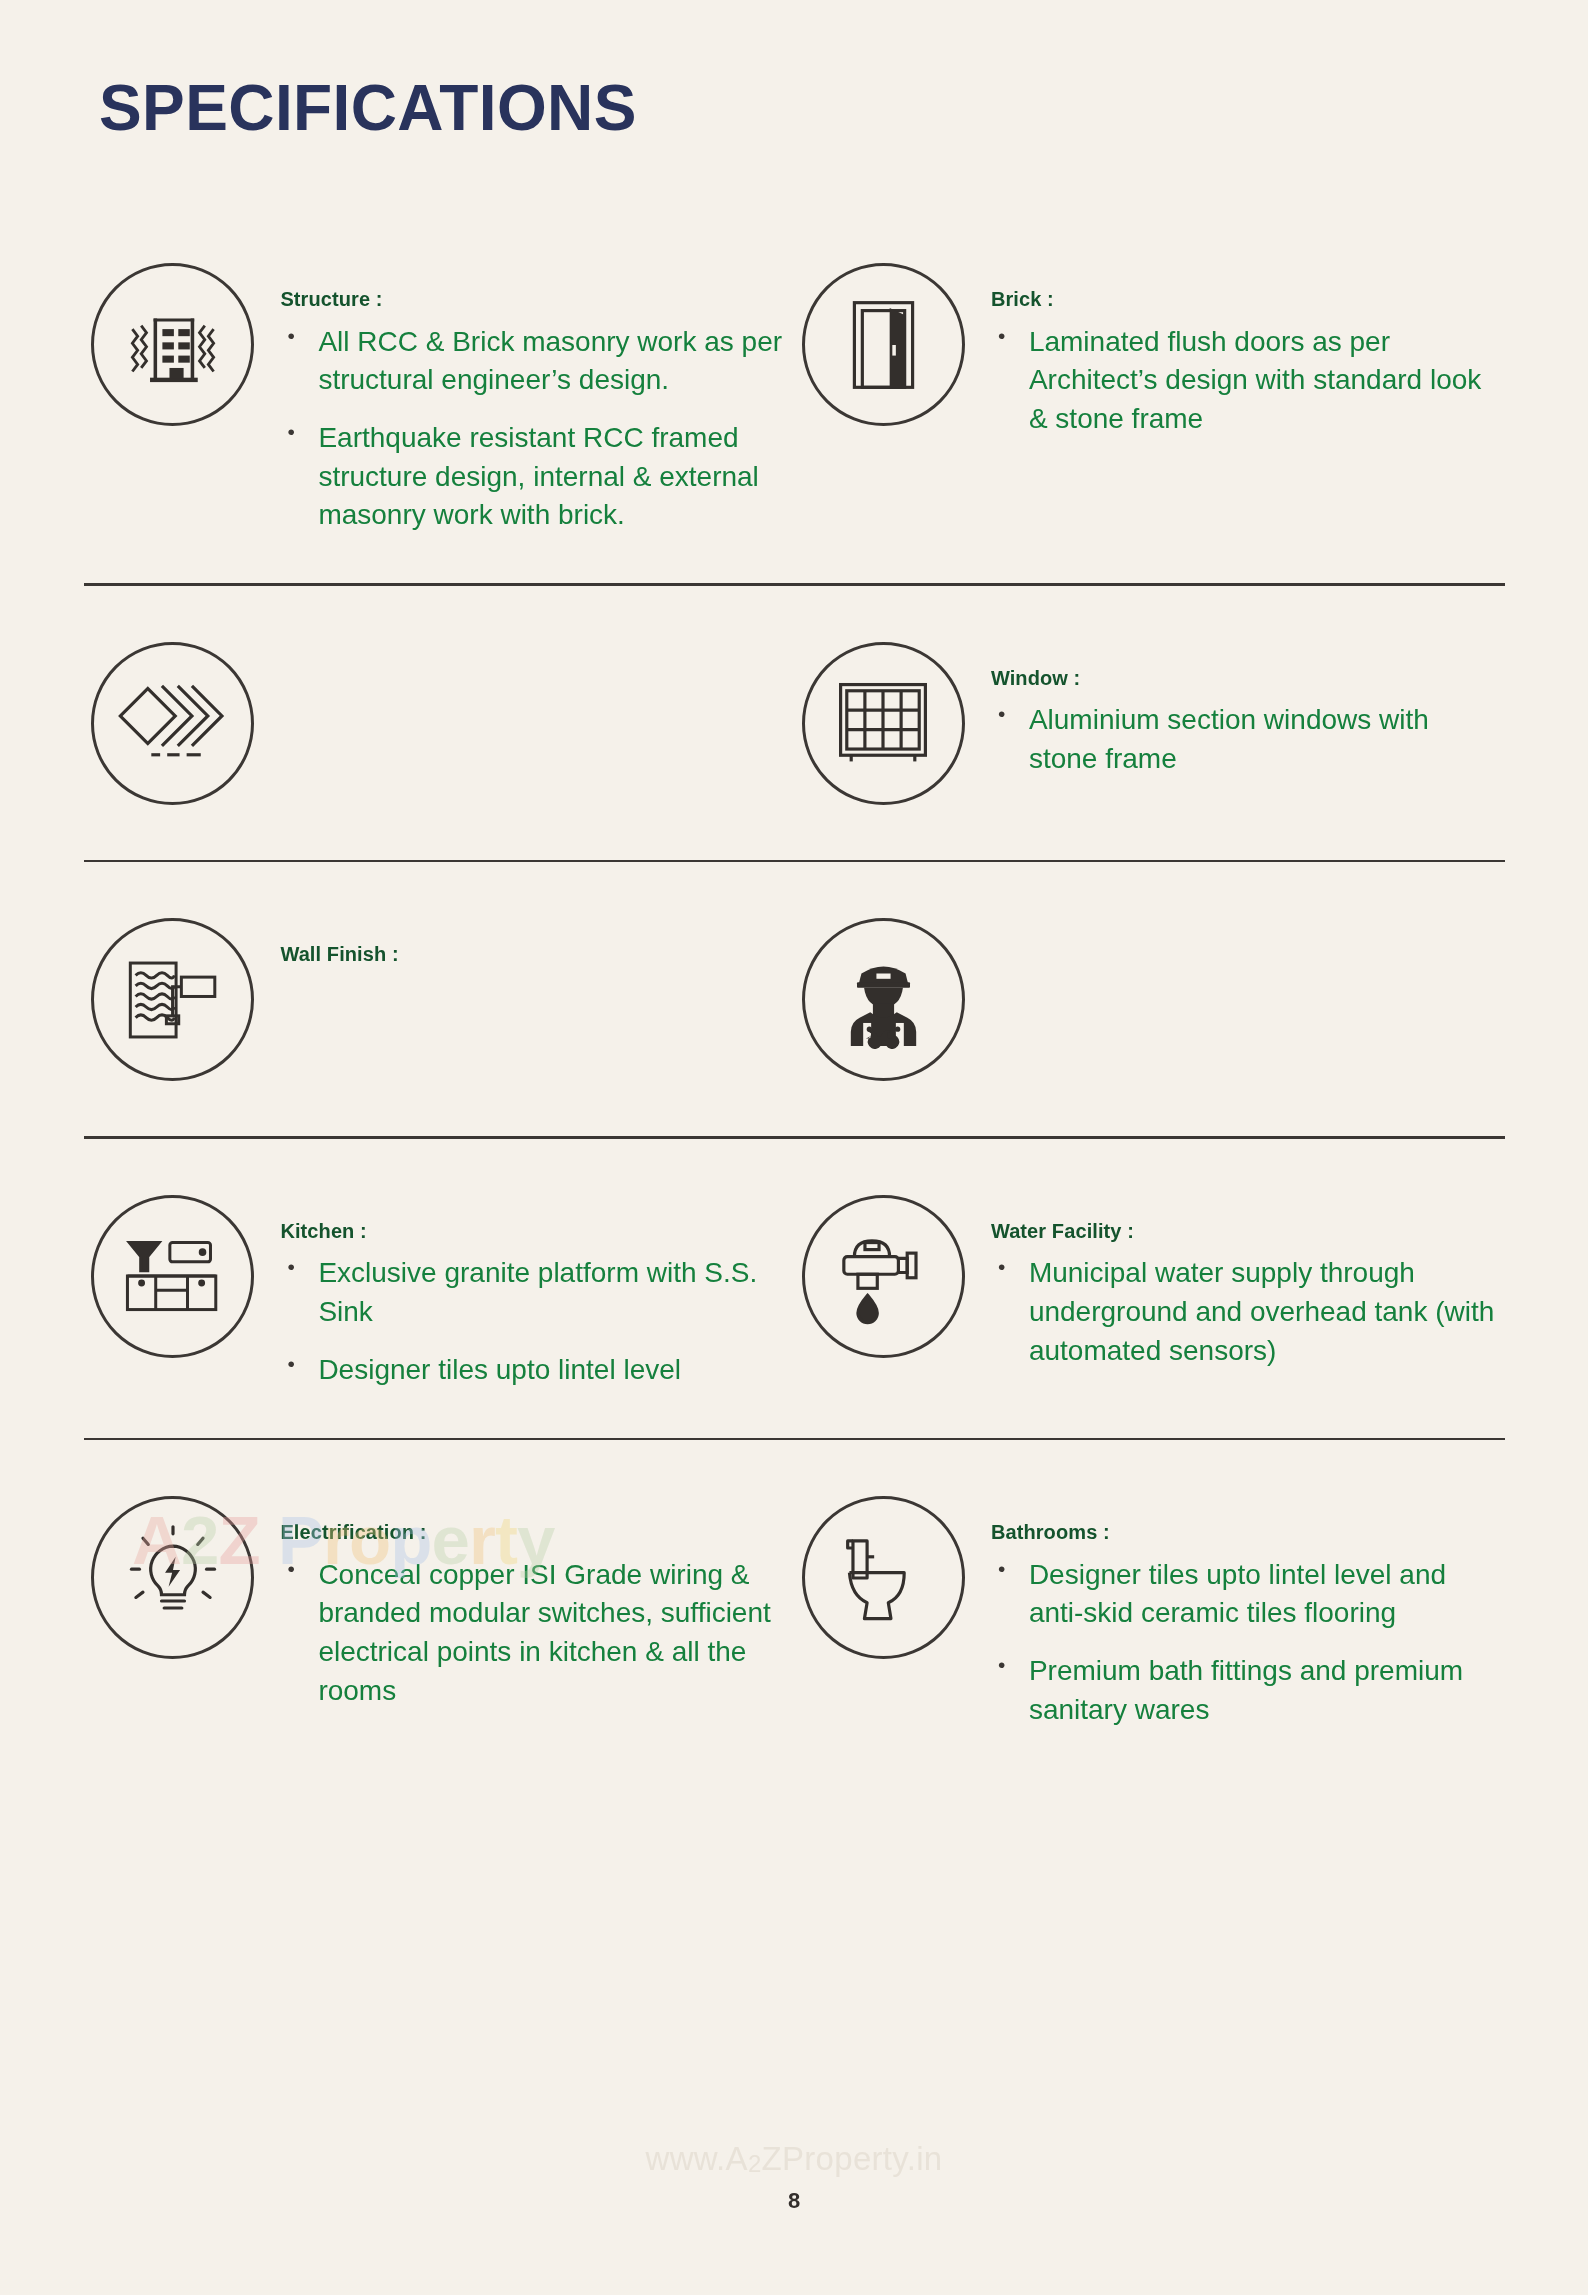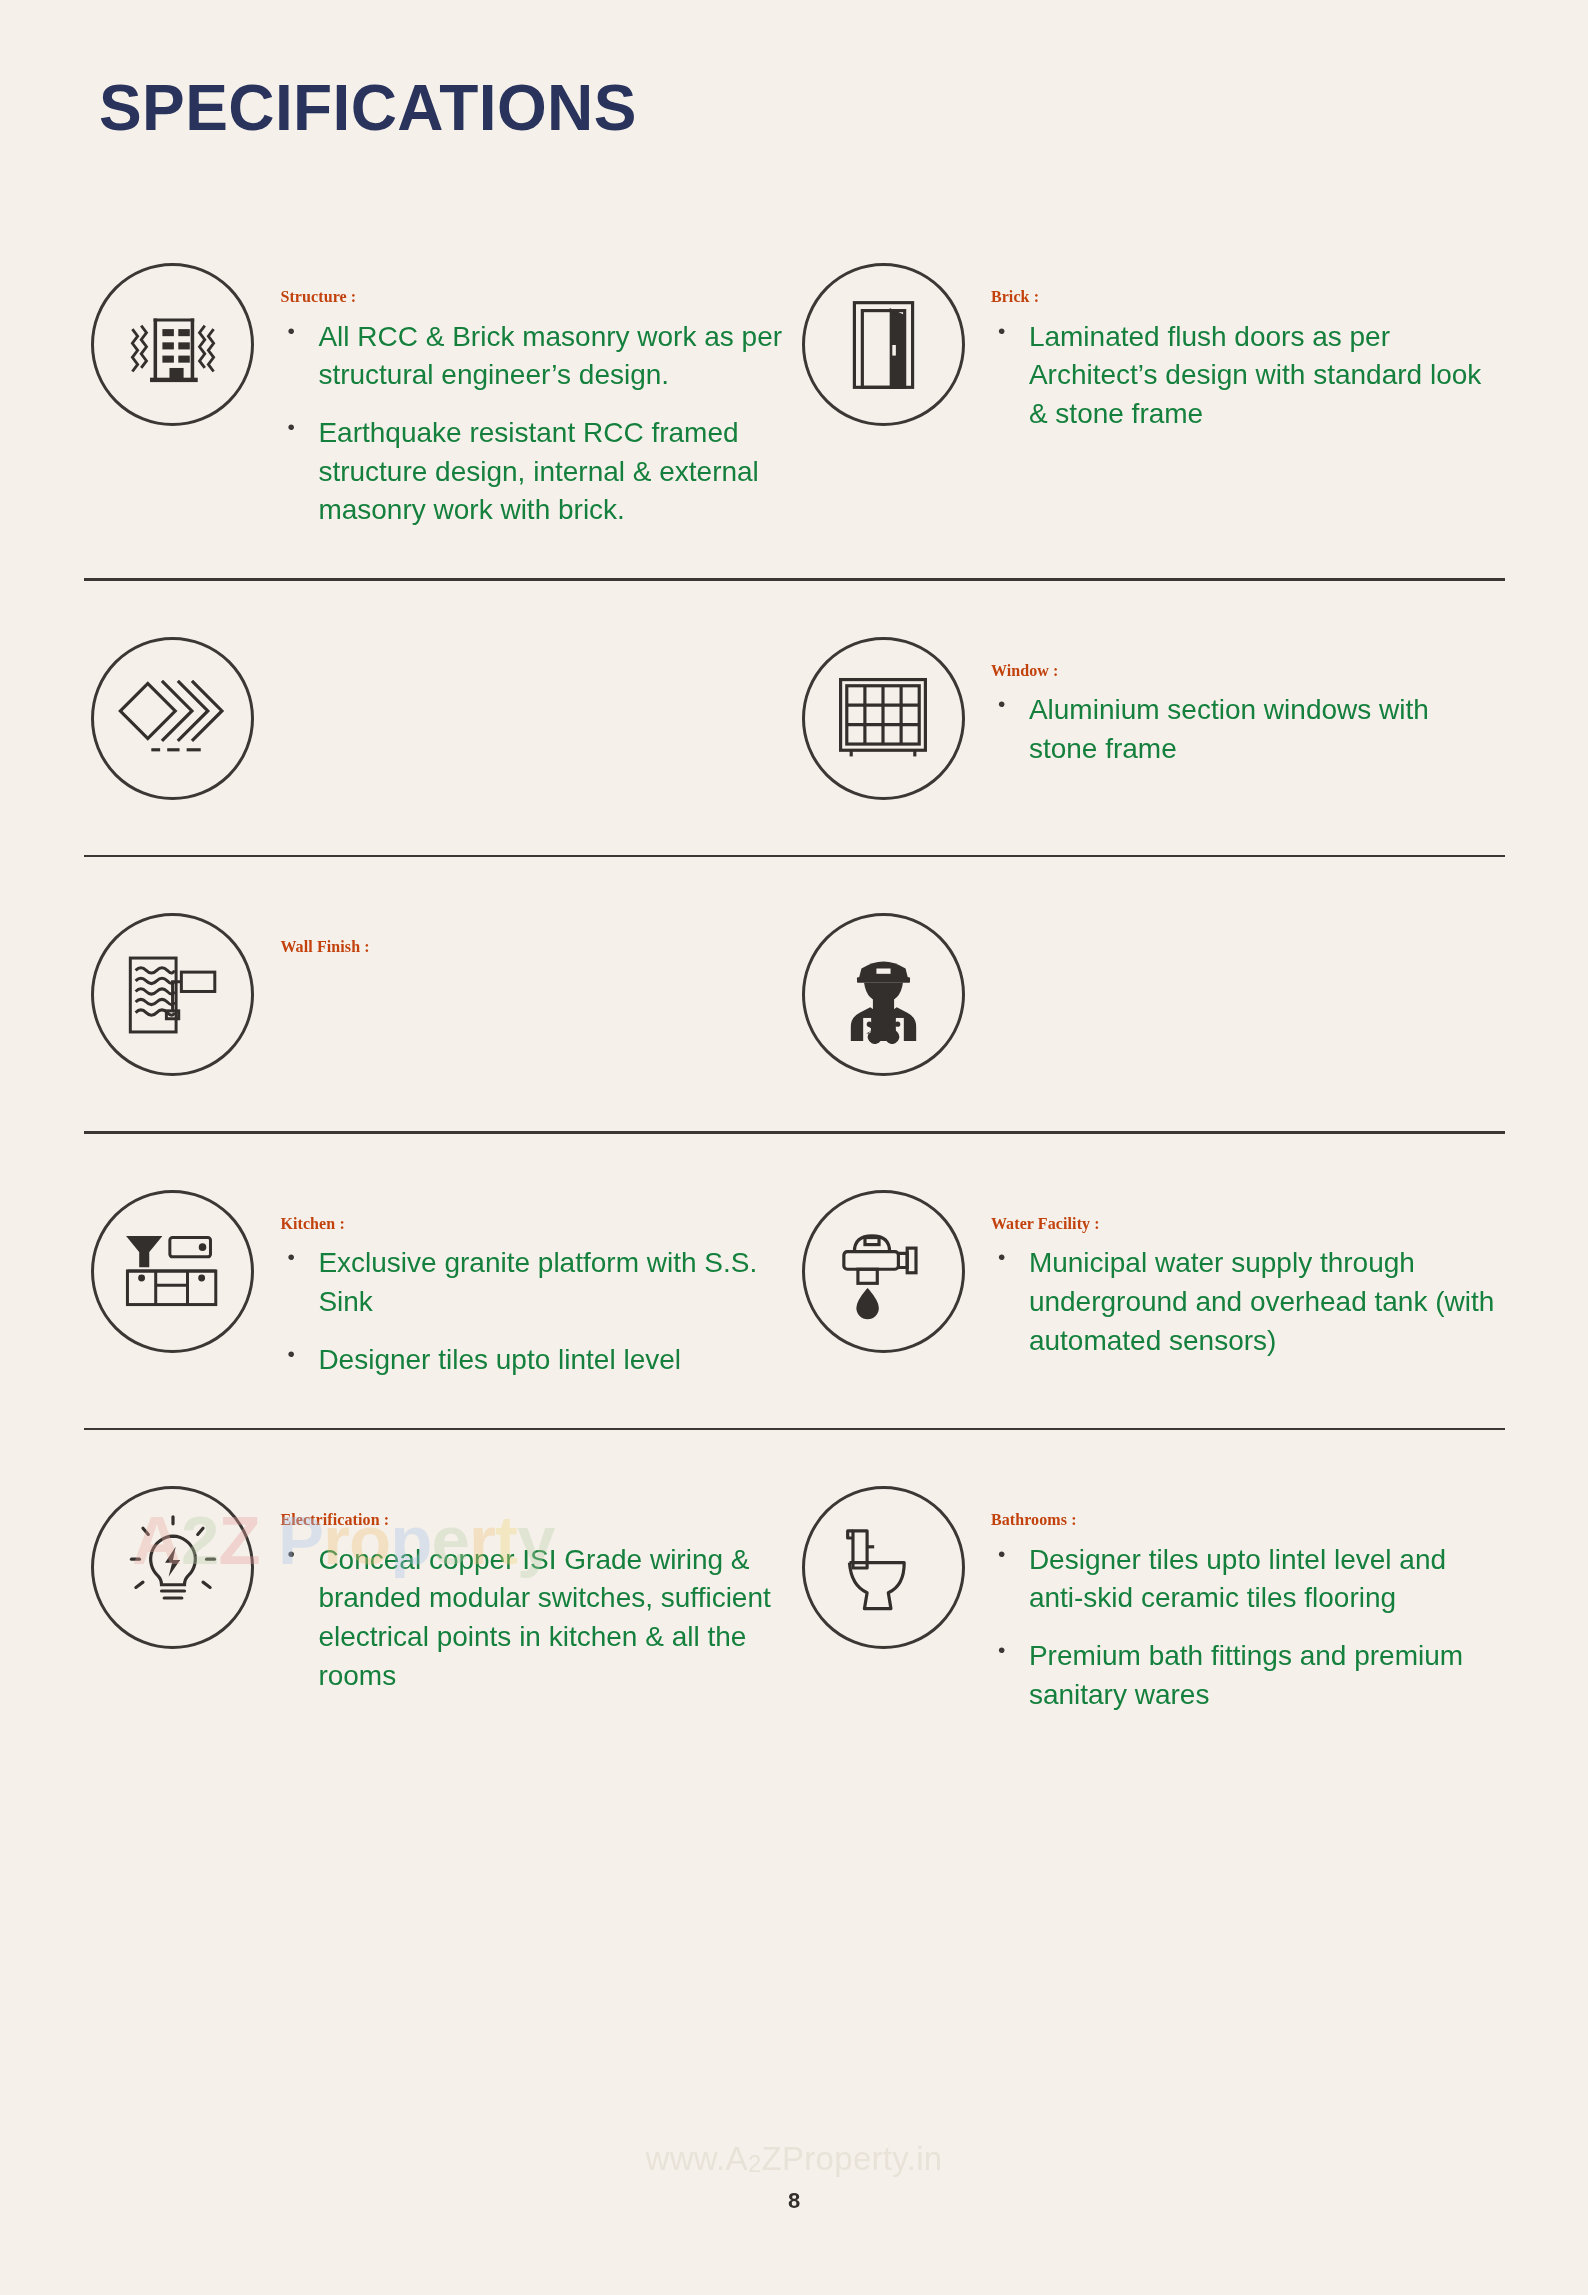--- a/index.html
+++ b/index.html
@@ -73,27 +73,26 @@
   }
   .icon-circle svg { display: block; }
 
   .spec-text {
     flex: 1 1 auto;
     padding-top: 32px;
     padding-left: 19.4px;
     min-width: 0;
   }
   .spec-heading {
-    font-size: 16px;
+    font-size: 20px;
     font-weight: bold;
-    color: #c2410c;
+    color: #14532d;
     letter-spacing: 0.1px;
     margin-bottom: 11.5px;
     white-space: nowrap;
-    font-family: Liberation Serif, serif;
   }
   .spec-list { list-style: none; }
   .spec-item {
     position: relative;
     font-size: 28px;
     line-height: 1.38;
     color: #15803d;
     padding-left: 38px;
     margin-bottom: 19.4px;
   }

